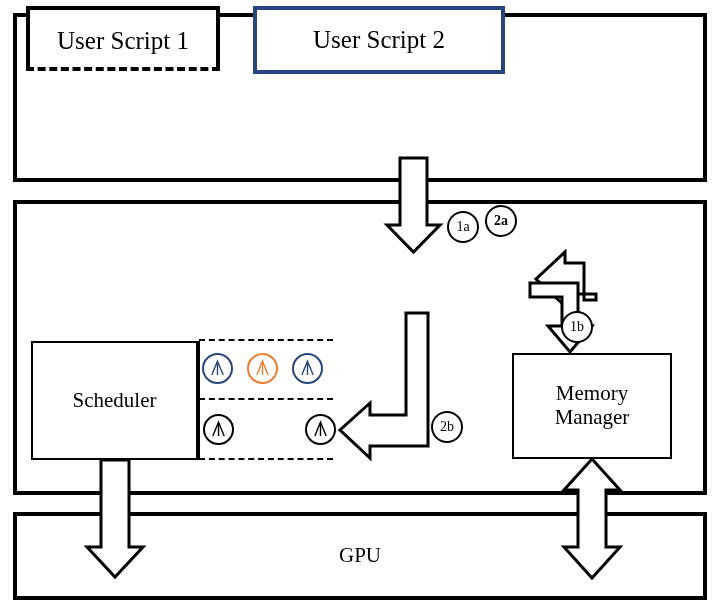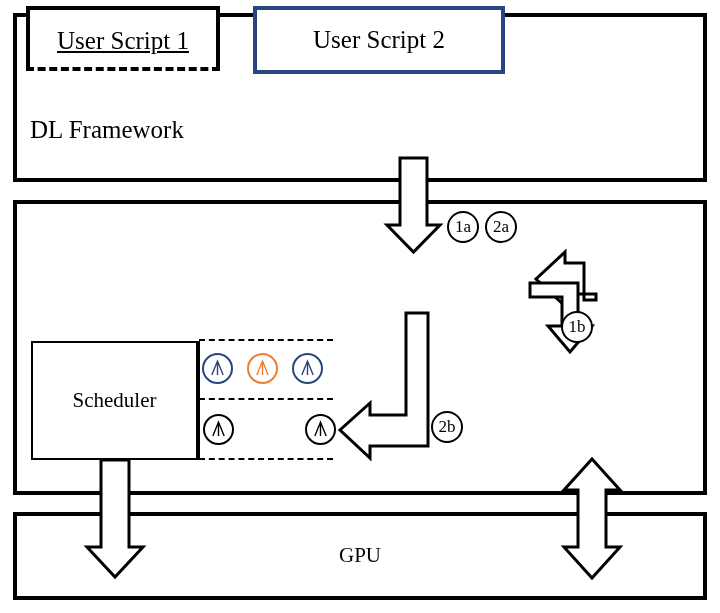--- a/index.html
+++ b/index.html
@@ -8,21 +8,21 @@
   .abs{position:absolute;box-sizing:border-box;}
   .lbl{display:flex;align-items:center;justify-content:center;text-align:center;line-height:1.12;}
 
   
   .frame-dl{left:13px;top:13px;width:694px;height:169px;border:4px solid #000;background:#fff;}
   .frame-salus{left:13px;top:200px;width:694px;height:295px;border:4px solid #000;background:#fff;}
   .frame-gpu{left:13px;top:512px;width:694px;height:88px;border:4px solid #000;background:#fff;}
 
   
   .us1{left:26px;top:6px;width:194px;height:65px;background:#fff;
-       border-top:4px solid #000;border-left:4px solid #000;border-right:4px solid #000;border-bottom:none;text-decoration:underline;}
+       border-top:4px solid #000;border-left:4px solid #000;border-right:4px solid #000;border-bottom:none;}
   .us1-dash{left:26px;top:67px;width:194px;height:0;border-bottom:4px dashed #000;}
   .us2{left:253px;top:6px;width:252px;height:68px;border:4px solid var(--blue,#27457f);background:#fff;}
   .us3{left:495px;top:6px;width:200px;height:68px;border:4px solid var(--orange,#ed7d31);background:#fff;}
 
   .us-text{font-size:25px;}
 
   
   .dl-label{left:30px;top:110px;width:240px;height:40px;font-size:25px;justify-content:flex-start;}
 
   
@@ -48,21 +48,21 @@
   .qline-1{top:339px;}
   .qline-2{top:398px;}
   .qline-3{top:458px;}
   .qvert{left:198px;top:341px;width:0;height:119px;border-left:2px solid #000;}
 
   .job{width:31px;height:31px;border-radius:50%;border:2px solid #000;background:#fff;}
   .job svg{display:block;width:100%;height:100%;}
 
   
   .circ{width:32px;height:32px;border-radius:50%;border:2px solid #000;background:#fff;
-        font-size:17px;}
+        font-size:14px;}
 
   svg.ov{position:absolute;left:0;top:0;width:720px;height:613px;pointer-events:none;}
 </style>
 </head>
 <body>
 
 <div id="root" style="--blue:#27457f;--orange:#ed7d31;">
 
   <div class="abs frame-dl"></div>
   <div class="abs frame-salus"></div>
@@ -71,30 +71,31 @@
   <div class="abs us1 lbl us-text">
     <span>User Script 1</span>
   </div>
   <div class="abs us1-dash"></div>
 
   <div class="abs us2 lbl us-text">
     <span>User Script 2</span>
   </div>
 
 
-  <div class="abs dl-label lbl">
-    <span>DL Framework</span>
-  </div>
 
 
 
   <div class="abs scheduler lbl">
     <span>Scheduler</span>
   </div>
 
+  <div class="abs memmgr lbl">
+    <span>Memory</span>
+    <span>Manager</span>
+  </div>
 
   <div class="abs gpu-label lbl">
     <span>GPU</span>
   </div>
 
   <div class="abs qline qline-1"></div>
   <div class="abs qline qline-2"></div>
   <div class="abs qline qline-3"></div>
   <div class="abs qvert"></div>
 
@@ -158,21 +159,21 @@
     </g>
 
     <g>
       <path d="M592 459 L620 490 L606 490 L606 547 L620 547 L592 578 L564 547 L578 547 L578 490 L564 490 Z" fill="#fff" stroke="#000" stroke-width="3"></path>
     </g>
   </svg>
 
   <div class="abs circ lbl" style="left:447px;top:211px;">
     <span>1a</span>
   </div>
-  <div class="abs circ lbl" style="left:485px;top:211px;">
+  <div class="abs circ lbl" style="left:485px;top:205px;font-weight:bold;">
     <span>2a</span>
   </div>
   <div class="abs circ lbl" style="left:517px;top:311px;margin-left:44px;">
     <span>1b</span>
   </div>
   <div class="abs circ lbl" style="left:431px;top:367px;margin-top:44px;">
     <span>2b</span>
   </div>
 
 </div>

